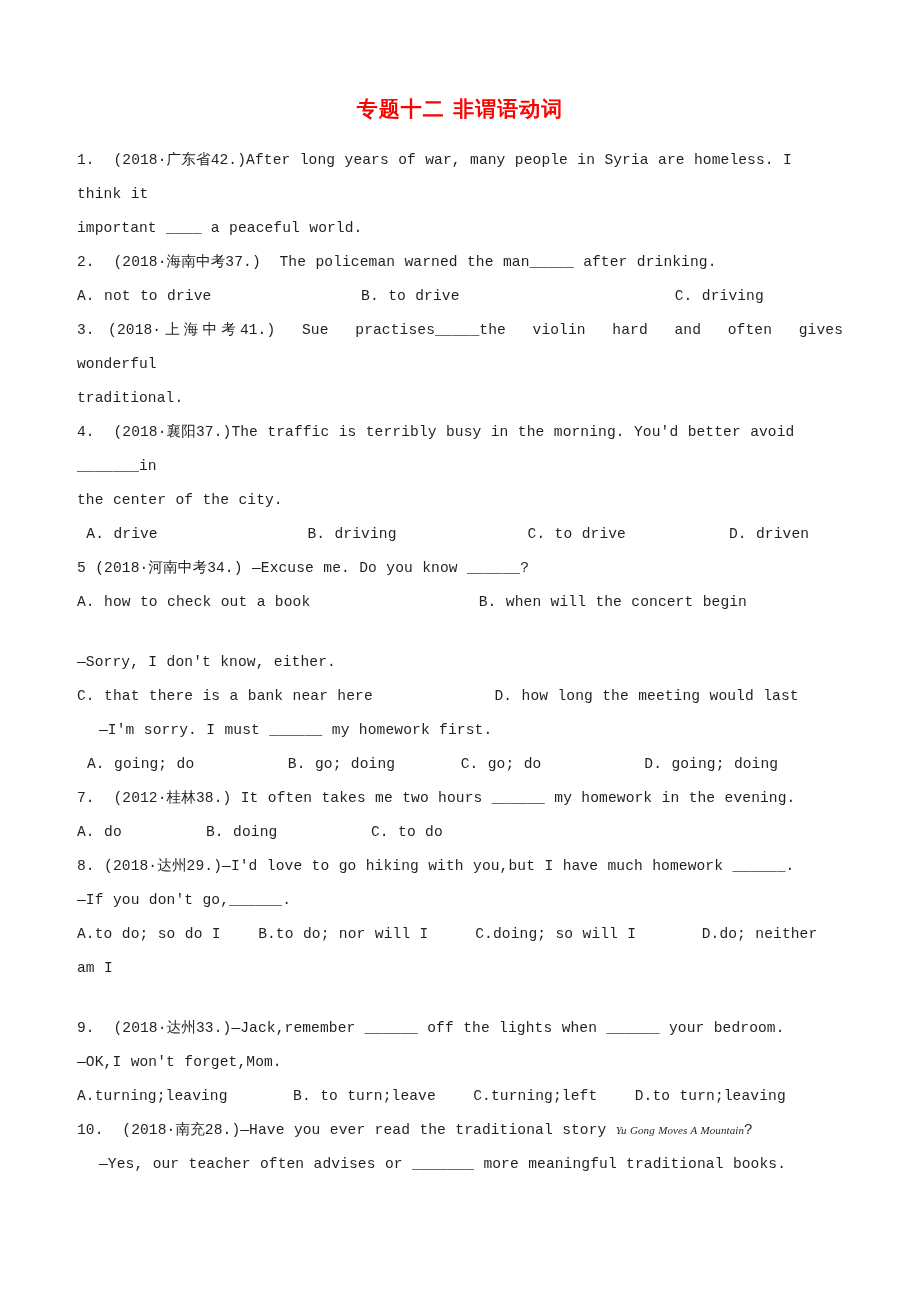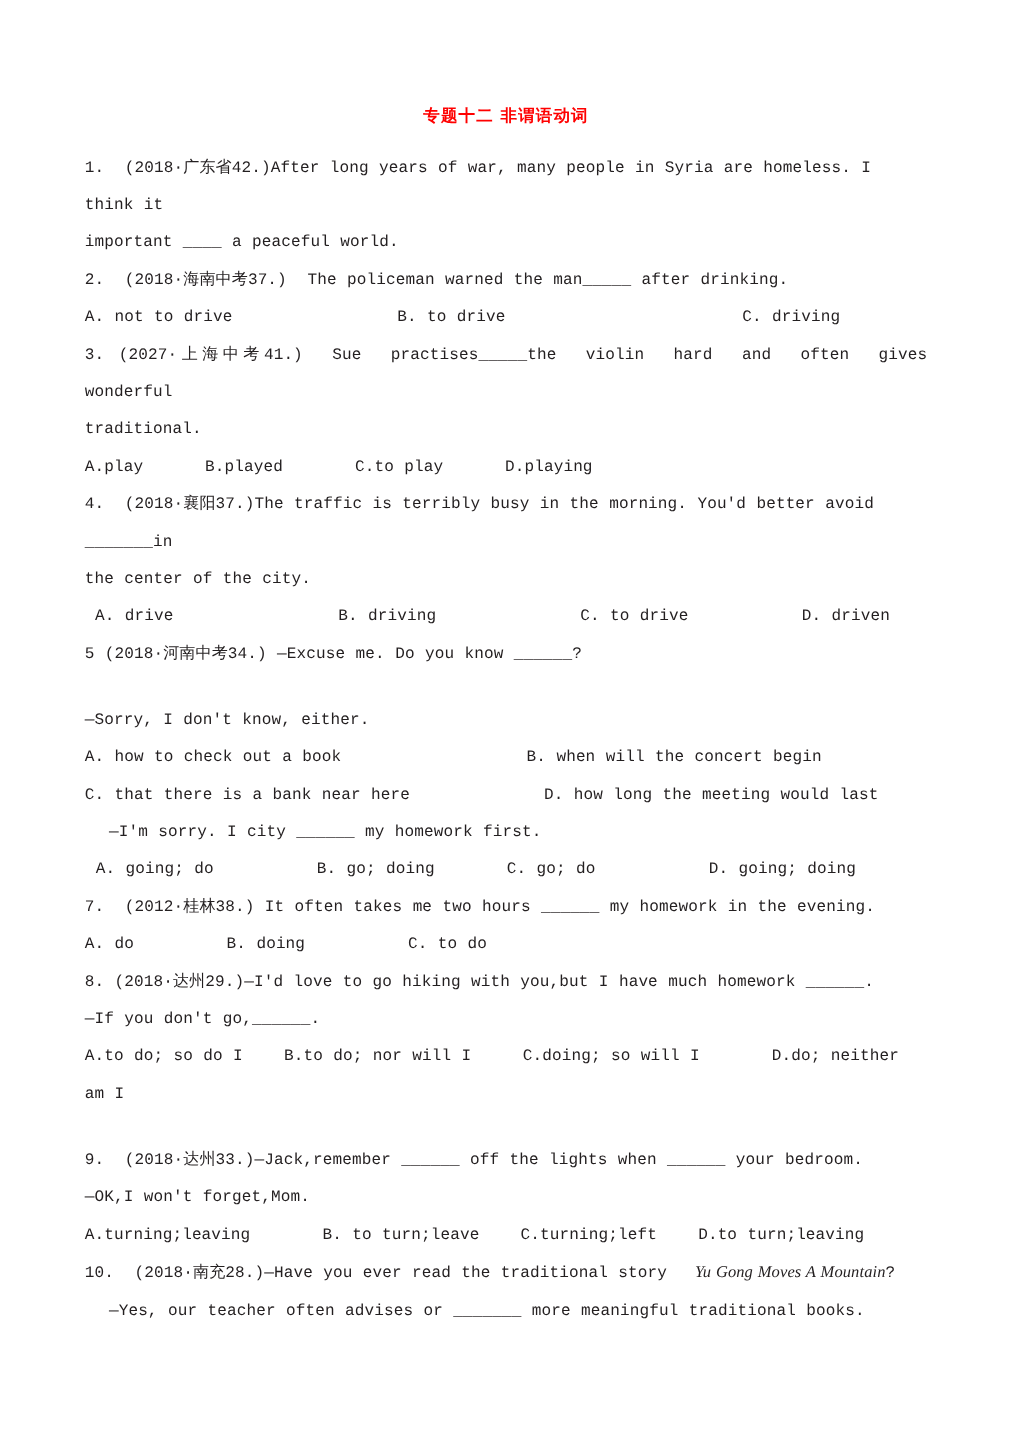--- a/index.html
+++ b/index.html
@@ -25,21 +25,21 @@
   }
   .content {
     position: absolute;
     left: 77px;
     top: 96px;
     width: 766px;
   }
   .doc-title {
     color: #ff0000;
     font-family: "DejaVu Sans", "Liberation Sans", sans-serif;
-    font-size: 15px;
+    font-size: 21px;
     font-weight: bold;
     text-align: center;
     letter-spacing: 1px;
     margin: 0 0 20px 0;
     line-height: 1.3;
   }
   .line {
     font-size: 14.6px;
     line-height: 34px;
     letter-spacing: 0.1px;
@@ -49,52 +49,50 @@
   .line.justify {
     text-align: justify;
     text-align-last: left;
   }
   .line.indent2 { padding-left: 22px; }
   .line.indent-sm { padding-left: 10px; }
   .line.gap-top { margin-top: 26px; }
   .story-title {
     font-family: "Liberation Serif", "DejaVu Serif", serif;
     font-style: italic;
-    font-size: 15px;
-    margin-left: 16px;
+    font-size: 11px;
   }
 </style>
 </head>
 <body>
 
 <div class="page">
   <div class="content">
 
     <h1 class="doc-title">专题十二 非谓语动词</h1>
 
     <div class="line">1.  (2018·广东省42.)After long years of war, many people in Syria are homeless. I think it</div>
     <div class="line">important ____ a peaceful world.</div>
 
     <div class="line">2.  (2018·海南中考37.)  The policeman warned the man_____ after drinking.</div>
     <div class="line">A. not to drive                B. to drive                       C. driving</div>
 
-    <div class="line justify">3. (2027·上海中考41.)  Sue  practises_____the  violin  hard  and  often  gives  wonderful</div>
+    <div class="line justify">3. (2018·上海中考41.)  Sue  practises_____the  violin  hard  and  often  gives  wonderful</div>
     <div class="line">traditional.</div>
-    <div class="line">A.play      B.played       C.to play      D.playing</div>
 
     <div class="line">4.  (2018·襄阳37.)The traffic is terribly busy in the morning. You'd better avoid _______in</div>
     <div class="line">the center of the city.</div>
     <div class="line"> A. drive                B. driving              C. to drive           D. driven</div>
 
     <div class="line">5 (2018·河南中考34.) —Excuse me. Do you know ______?</div>
+    <div class="line">A. how to check out a book                  B. when will the concert begin</div>
     <div class="line gap-top">—Sorry, I don't know, either.</div>
-    <div class="line">A. how to check out a book                  B. when will the concert begin</div>
     <div class="line">C. that there is a bank near here             D. how long the meeting would last</div>
 
-    <div class="line indent2">—I'm sorry. I city ______ my homework first.</div>
+    <div class="line indent2">—I'm sorry. I must ______ my homework first.</div>
     <div class="line indent-sm">A. going; do          B. go; doing       C. go; do           D. going; doing</div>
 
     <div class="line">7.  (2012·桂林38.) It often takes me two hours ______ my homework in the evening.</div>
     <div class="line">A. do         B. doing          C. to do</div>
 
     <div class="line">8. (2018·达州29.)—I'd love to go hiking with you,but I have much homework ______.</div>
     <div class="line">—If you don't go,______.</div>
     <div class="line">A.to do; so do I    B.to do; nor will I     C.doing; so will I       D.do; neither am I</div>
 
     <div class="line gap-top">9.  (2018·达州33.)—Jack,remember ______ off the lights when ______ your bedroom.</div>

